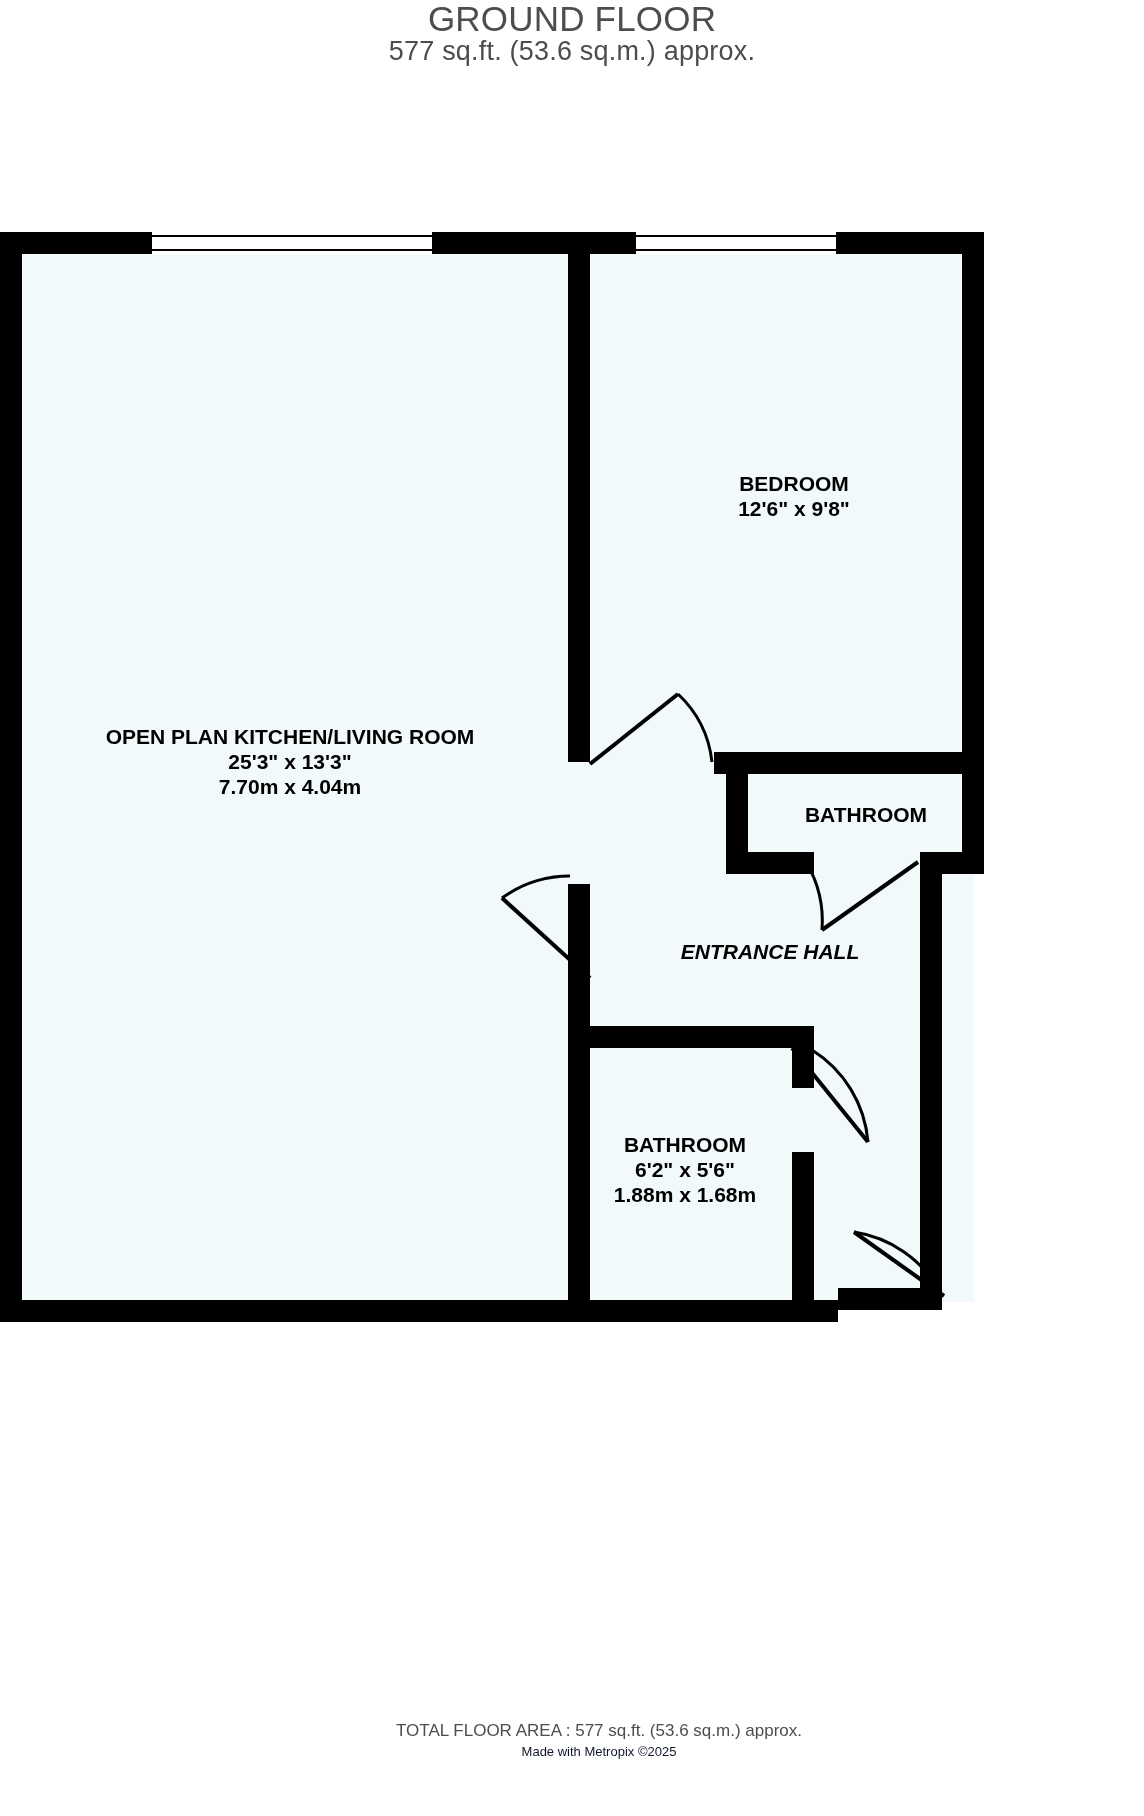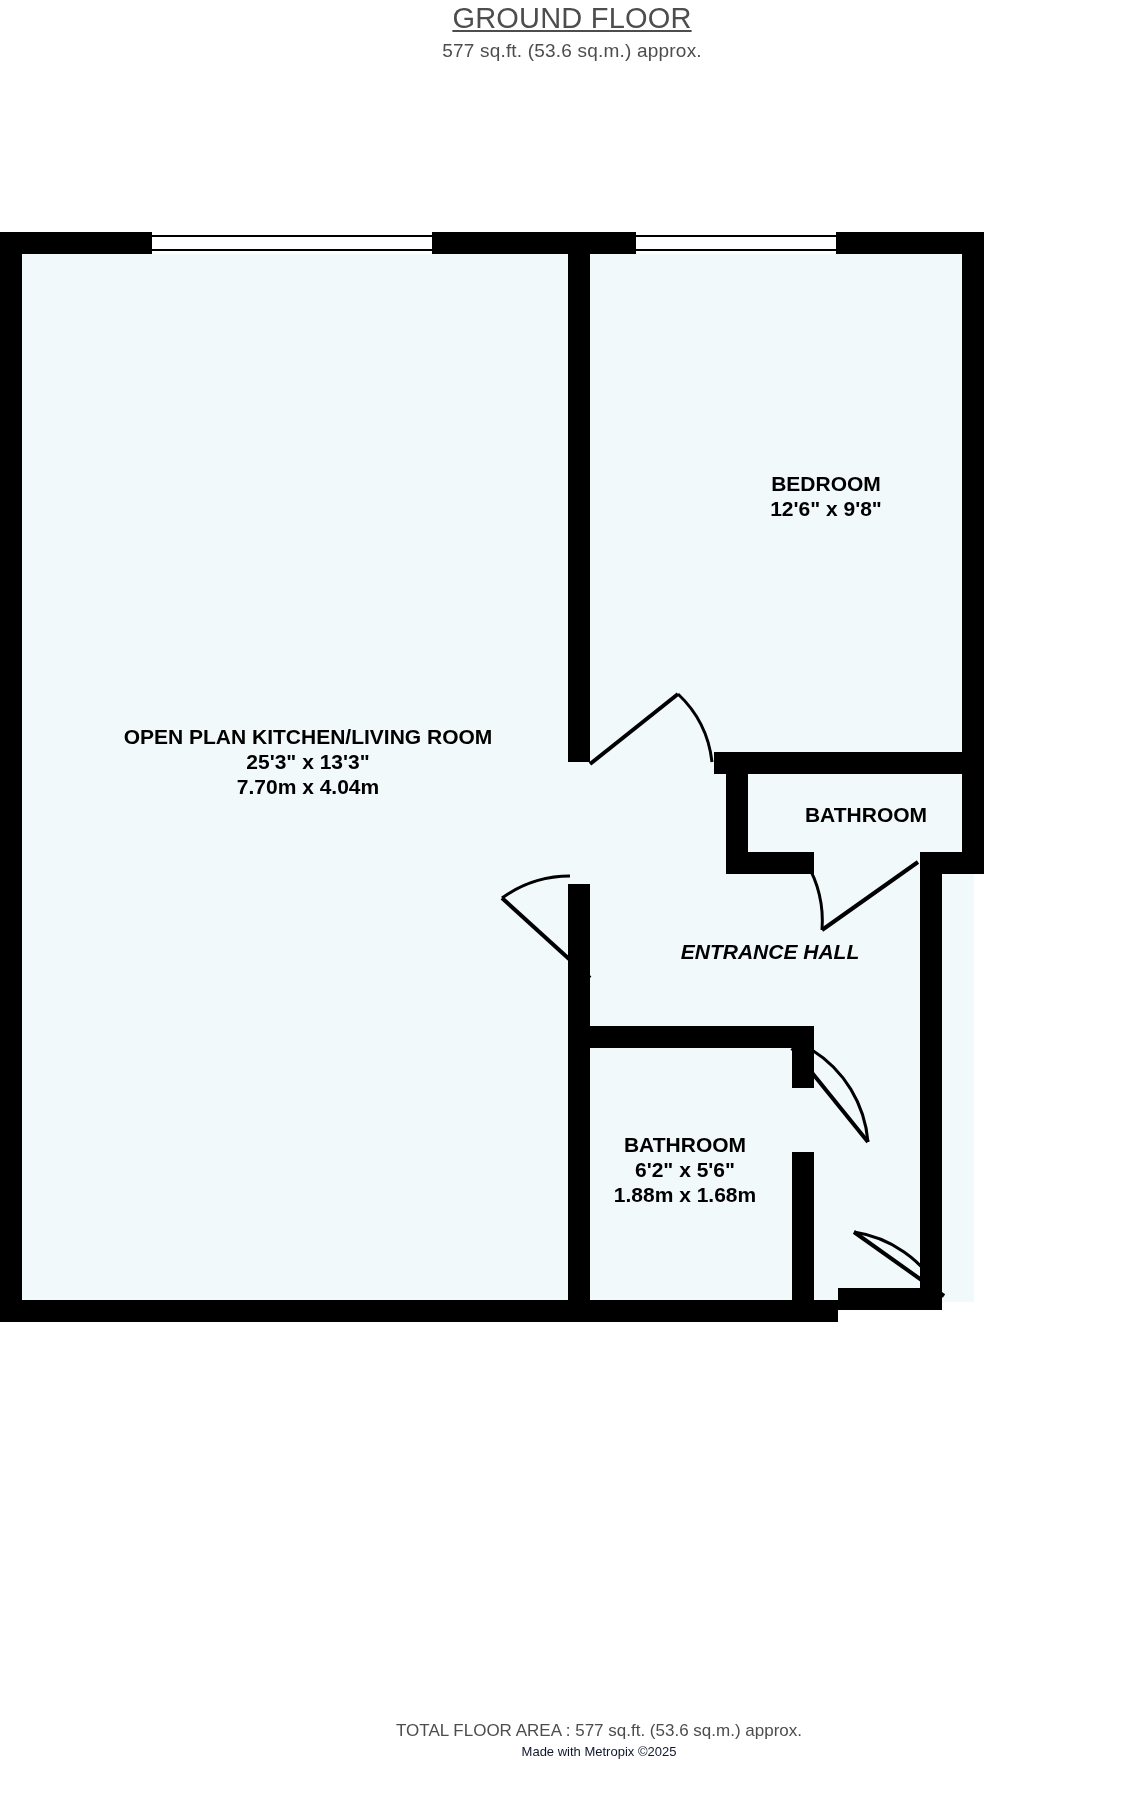--- a/index.html
+++ b/index.html
@@ -19,28 +19,27 @@
   
   #header {
     position: absolute;
     left: 0;
     top: 0;
     width: 1144px;
     text-align: center;
     color: #4d4d4d;
   }
   #header .line1 {
-    font-size: 29px;
+    font-size: 35px;
     line-height: 33px;
     padding-top: 2px;
     letter-spacing: 0.2px;
-    text-decoration: underline;
   }
   #header .line2 {
-    font-size: 19px;
+    font-size: 27px;
     line-height: 32px;
     letter-spacing: 0.2px;
   }
 
   
   #plan {
     position: absolute;
     left: 0;
     top: 0;
     width: 1144px;
@@ -73,21 +72,21 @@
 
   .label {
     position: absolute;
     text-align: center;
     font-weight: bold;
     font-size: 21px;
     line-height: 25px;
     color: #000000;
     white-space: nowrap;
   }
-  .label.wrap { white-space: normal; margin-left: 18px; }
+  .label.wrap { white-space: normal; }
 
   
   #doors {
     position: absolute;
     left: 0;
     top: 0;
     width: 1144px;
     height: 1816px;
     pointer-events: none;
   }
@@ -187,21 +186,21 @@
       <path d="M 854 1232 A 118 118 0 0 1 940 1292" stroke="#000" stroke-width="3" fill="none"></path>
     </g>
   </svg>
 
   <div class="label wrap" style="left:98px; top:724px; width:384px;">
     <div>OPEN PLAN KITCHEN/LIVING ROOM</div>
     <div>25'3"  x 13'3"</div>
     <div>7.70m  x 4.04m</div>
   </div>
 
-  <div class="label" style="left:644px; top:471px; width:364px;">
+  <div class="label" style="left:612px; top:471px; width:364px;">
     <div>BEDROOM</div>
     <div>12'6"  x 9'8"</div>
   </div>
 
   <div class="label" style="left:710px; top:802px; width:312px;">
     <div>BATHROOM</div>
   </div>
 
   <div class="label" style="left:592px; top:939px; width:356px;font-style:italic;">
     <div>ENTRANCE HALL</div>

